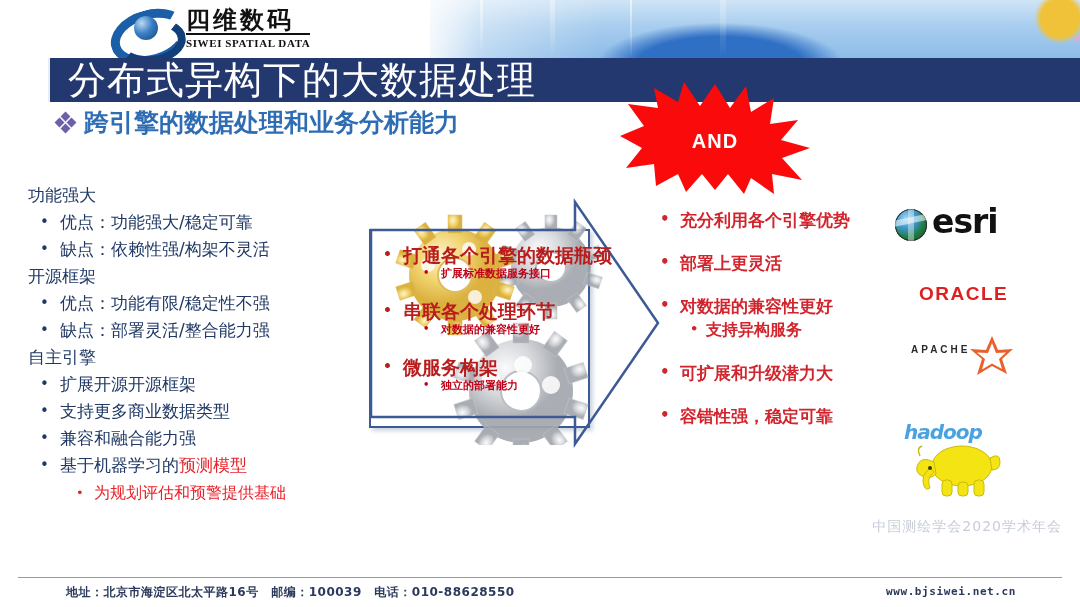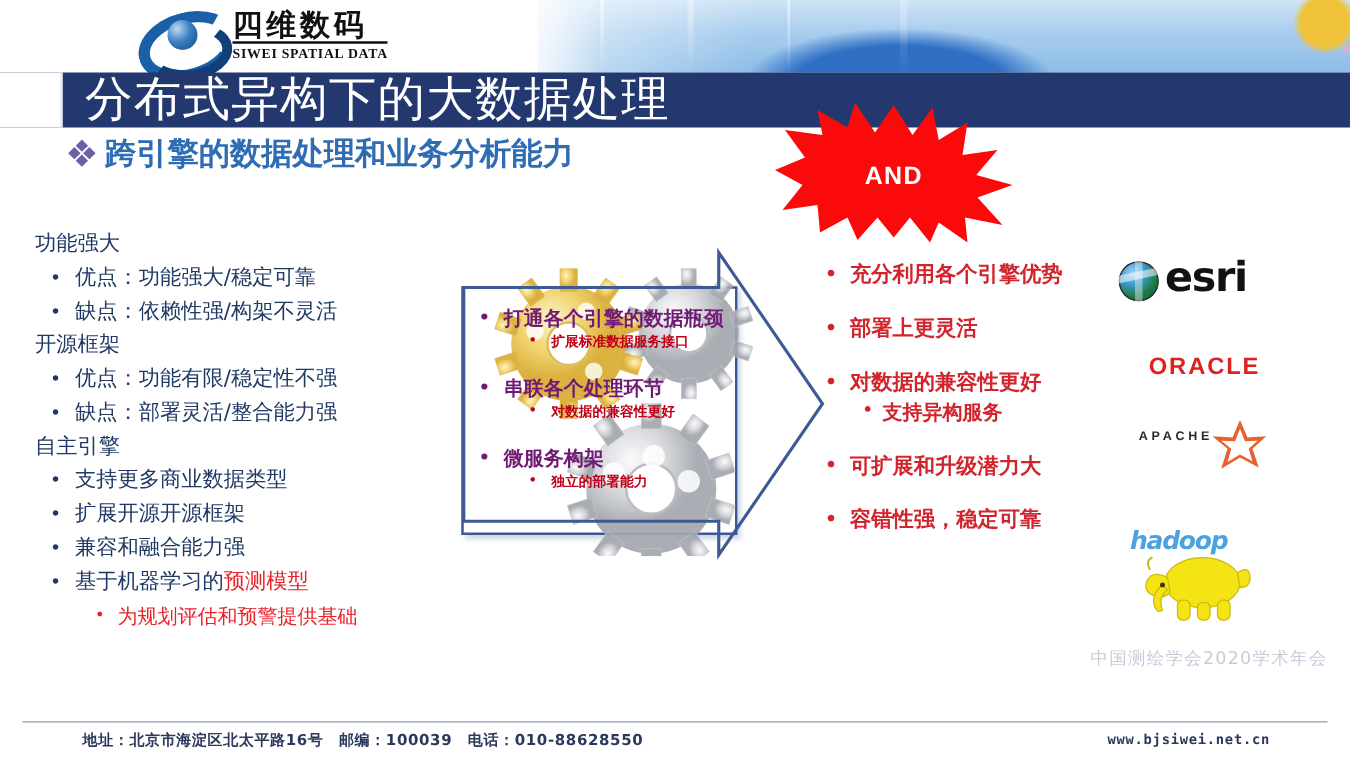--- a/index.html
+++ b/index.html
@@ -69,21 +69,21 @@
   .lc-red{color:#e8222a;}
 
   
   .centerbox{position:absolute;left:369px;top:229px;width:217px;height:195px;
     background:#ffffff;border:2px solid #3c5a93;box-shadow:3px 3px 4px rgba(60,90,147,.25);}
   .gears{position:absolute;left:369px;top:205px;width:260px;height:240px;overflow:hidden;pointer-events:none;}
 
   .arrow{position:absolute;left:357px;top:196px;width:305px;height:255px;}
 
   .cbtext{position:absolute;left:375px;top:245px;width:250px;font-family:"DejaVu Sans",sans-serif;}
-  .cb-item{font-size:16px;font-weight:bold;color:#701a75;line-height:20px;white-space:nowrap;
+  .cb-item{font-size:19px;font-weight:bold;color:#b91c1c;line-height:20px;white-space:nowrap;
     padding-left:28px;position:relative;}
   .cb-item:before{content:"\2022";position:absolute;left:8px;top:-1px;font-size:14px;}
   .cb-sub{font-size:11px;font-weight:bold;color:#c00018;line-height:18px;white-space:nowrap;
     padding-left:66px;position:relative;}
   .cb-sub:before{content:"\2022";position:absolute;left:48px;top:-1px;font-size:10px;}
   .cb-gap{height:18px;}
 
   
   .rightcol{position:absolute;left:650px;top:208px;width:250px;font-family:"DejaVu Sans",sans-serif;}
   .rc-item{font-size:17px;font-weight:bold;color:#d2242c;line-height:24px;white-space:nowrap;
@@ -185,22 +185,22 @@
   <div class="leftcol">
     <div class="lc-head">功能强大</div>
     <div class="lc-item">优点：功能强大/稳定可靠</div>
     <div class="lc-item">缺点：依赖性强/构架不灵活</div>
 
     <div class="lc-head">开源框架</div>
     <div class="lc-item">优点：功能有限/稳定性不强</div>
     <div class="lc-item">缺点：部署灵活/整合能力强</div>
 
     <div class="lc-head">自主引擎</div>
+    <div class="lc-item">扩展开源开源框架</div>
     <div class="lc-item">支持更多商业数据类型</div>
-    <div class="lc-item">扩展开源开源框架</div>
     <div class="lc-item">兼容和融合能力强</div>
     <div class="lc-item"><span>基于机器学习的</span><span class="lc-red">预测模型</span></div>
     <div class="lc-sub">为规划评估和预警提供基础</div>
   </div>
 
   <div class="centerbox"></div>
 
   <div class="gears">
     <svg width="260" height="240" viewBox="0 0 260 240">
       <defs>

